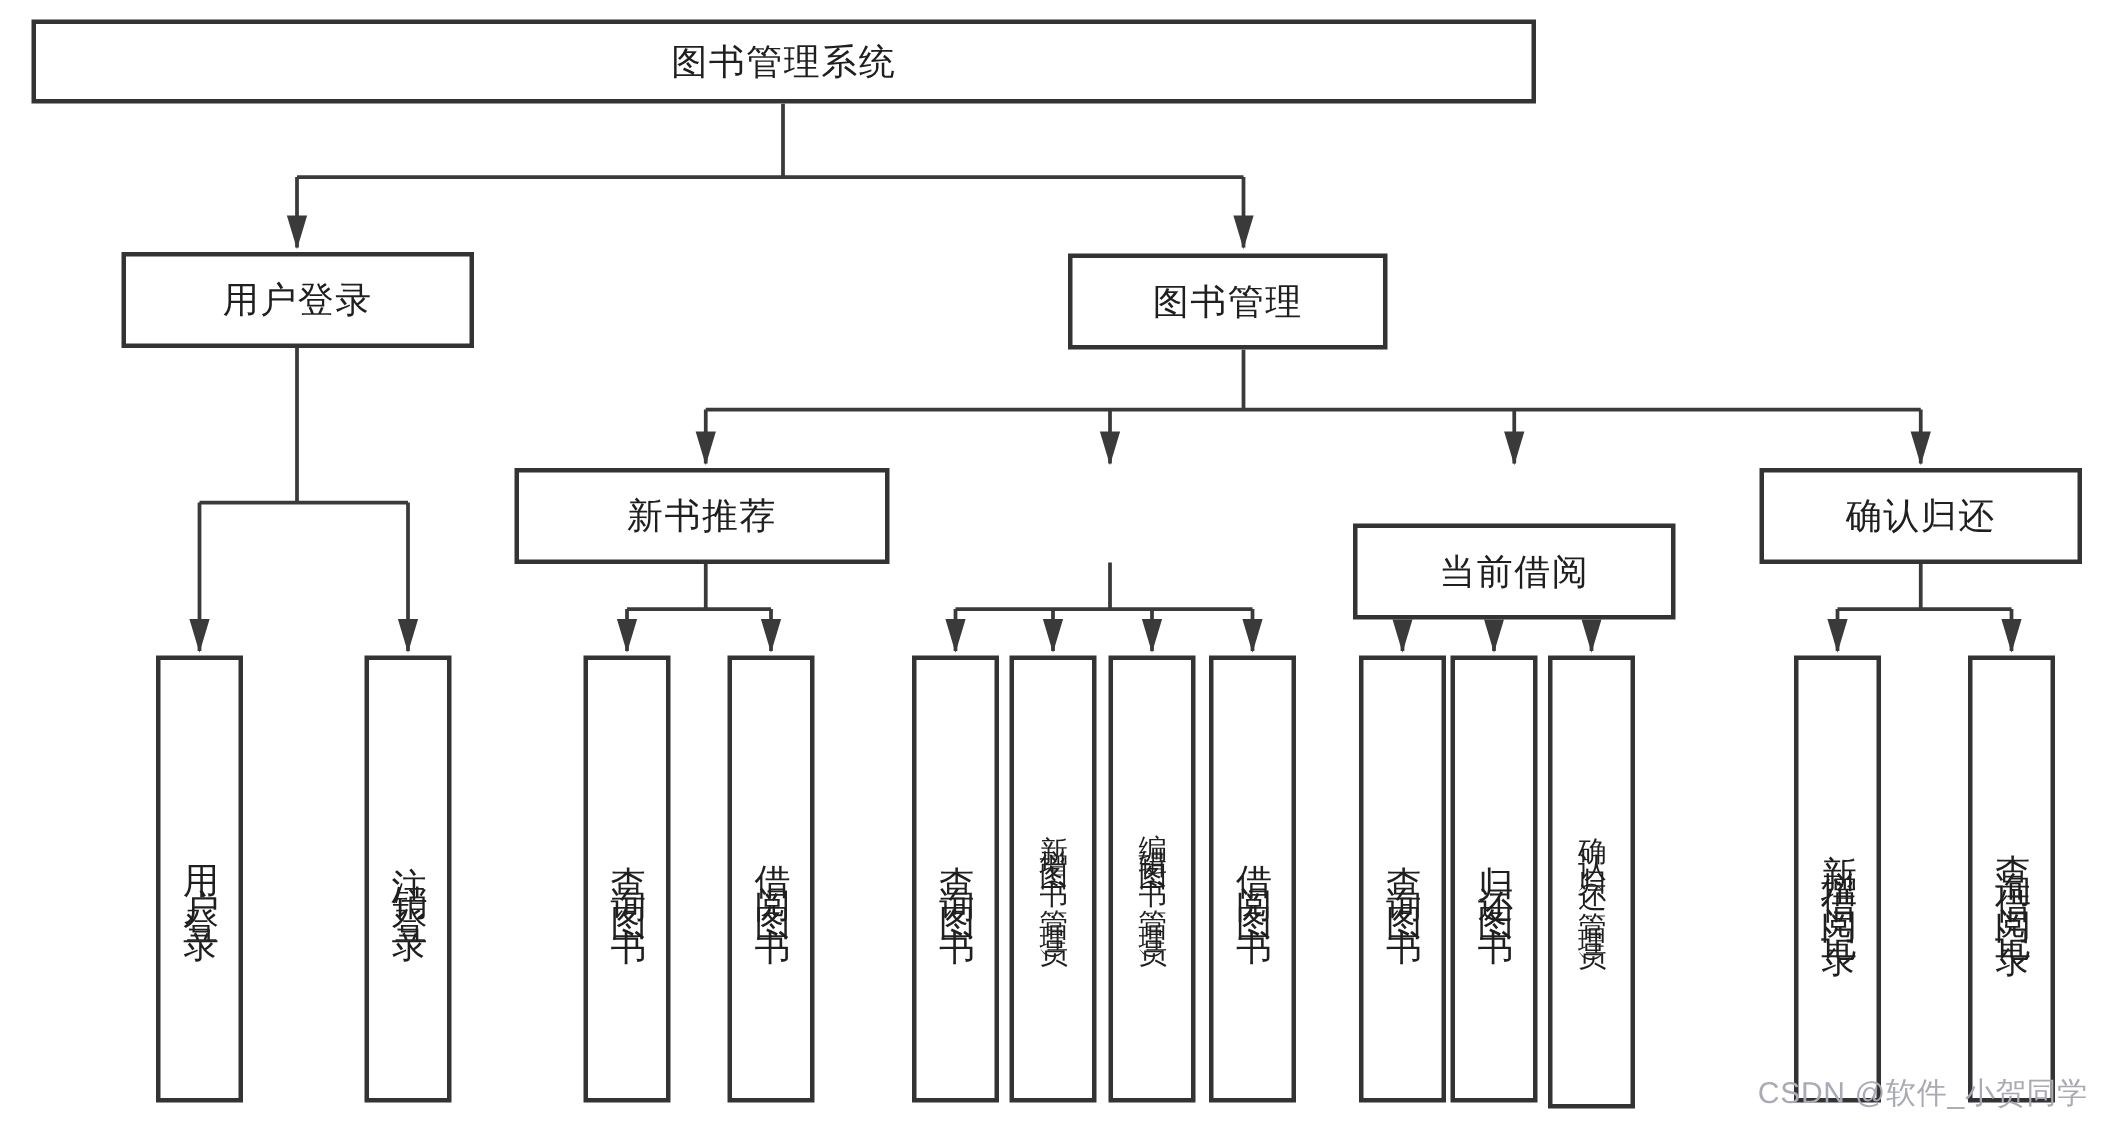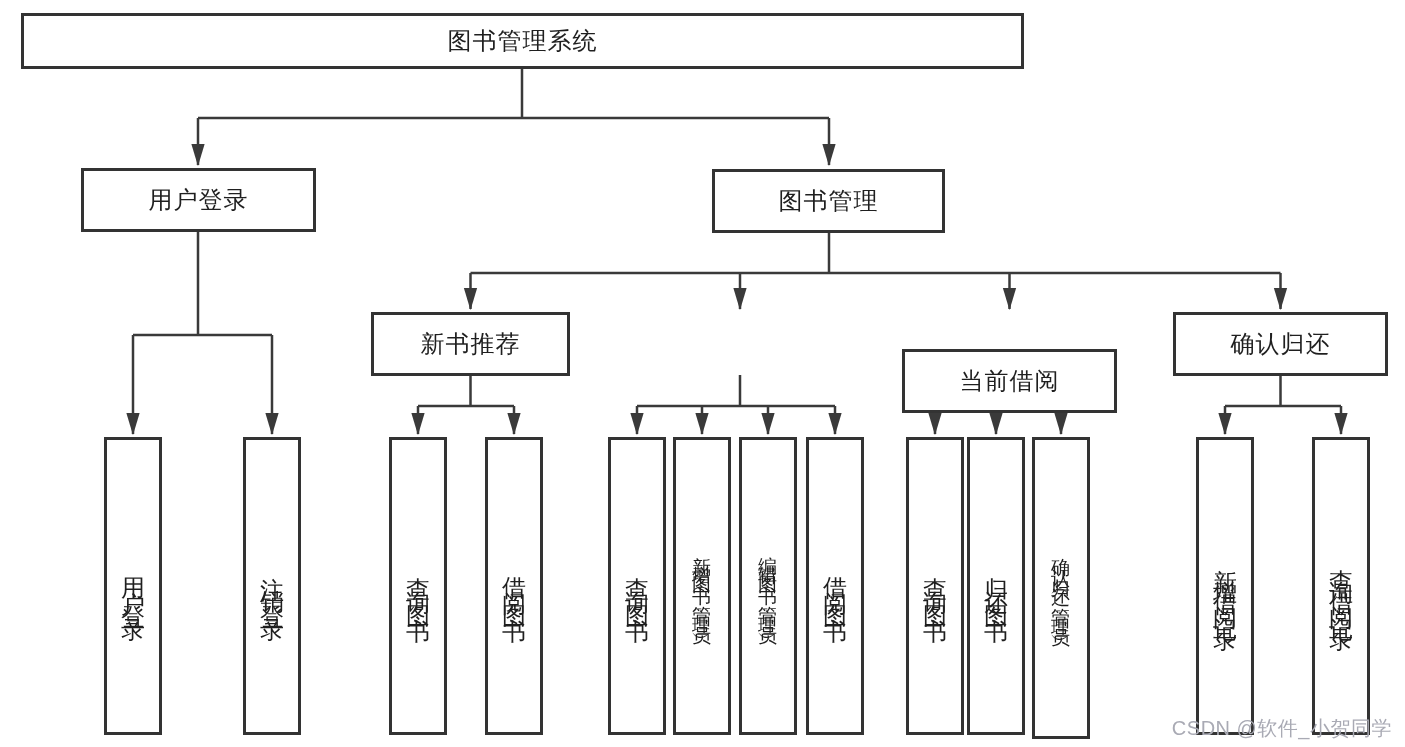--- a/index.html
+++ b/index.html
@@ -88,23 +88,23 @@
     <line x1="935" y1="406" x2="935" y2="434" marker-end="url(#ah)"></line>
     <line x1="996" y1="406" x2="996" y2="434" marker-end="url(#ah)"></line>
     <line x1="1061" y1="406" x2="1061" y2="434" marker-end="url(#ah)"></line>
     <line x1="1225" y1="406" x2="1225" y2="434" marker-end="url(#ah)"></line>
     <line x1="1341" y1="406" x2="1341" y2="434" marker-end="url(#ah)"></line>
   </svg>
 
   <div class="node" style="left:21px;top:13px;width:1003px;height:56px;">图书管理系统</div>
 
   <div class="node" style="left:81px;top:168px;width:235px;height:64px;">用户登录</div>
-  <div class="node" style="left:712px;top:169px;width:233px;height:64px;">图书管理</div>
+  <div class="node" style="left:712px;top:169px;width:213px;height:64px;">图书管理</div>
 
-  <div class="node" style="left:371px;top:312px;width:199px;height:64px;">新书推荐</div>
+  <div class="node" style="left:343px;top:312px;width:250px;height:64px;">新书推荐</div>
   <div class="node" style="left:902px;top:312px;width:215px;height:64px;margin-top:37px;">当前借阅</div>
   <div class="node" style="left:1173px;top:312px;width:215px;height:64px;">确认归还</div>
 
   <div class="node leaf ls4" style="left:104px;top:437px;width:58px;height:298px;">用户登录</div>
   <div class="node leaf ls4" style="left:243px;top:437px;width:58px;height:298px;">注销登录</div>
 
   <div class="node leaf ls4" style="left:389px;top:437px;width:58px;height:298px;">查询图书</div>
   <div class="node leaf ls4" style="left:485px;top:437px;width:58px;height:298px;">借阅图书</div>
 
   <div class="node leaf ls4" style="left:608px;top:437px;width:58px;height:298px;">查询图书</div>

